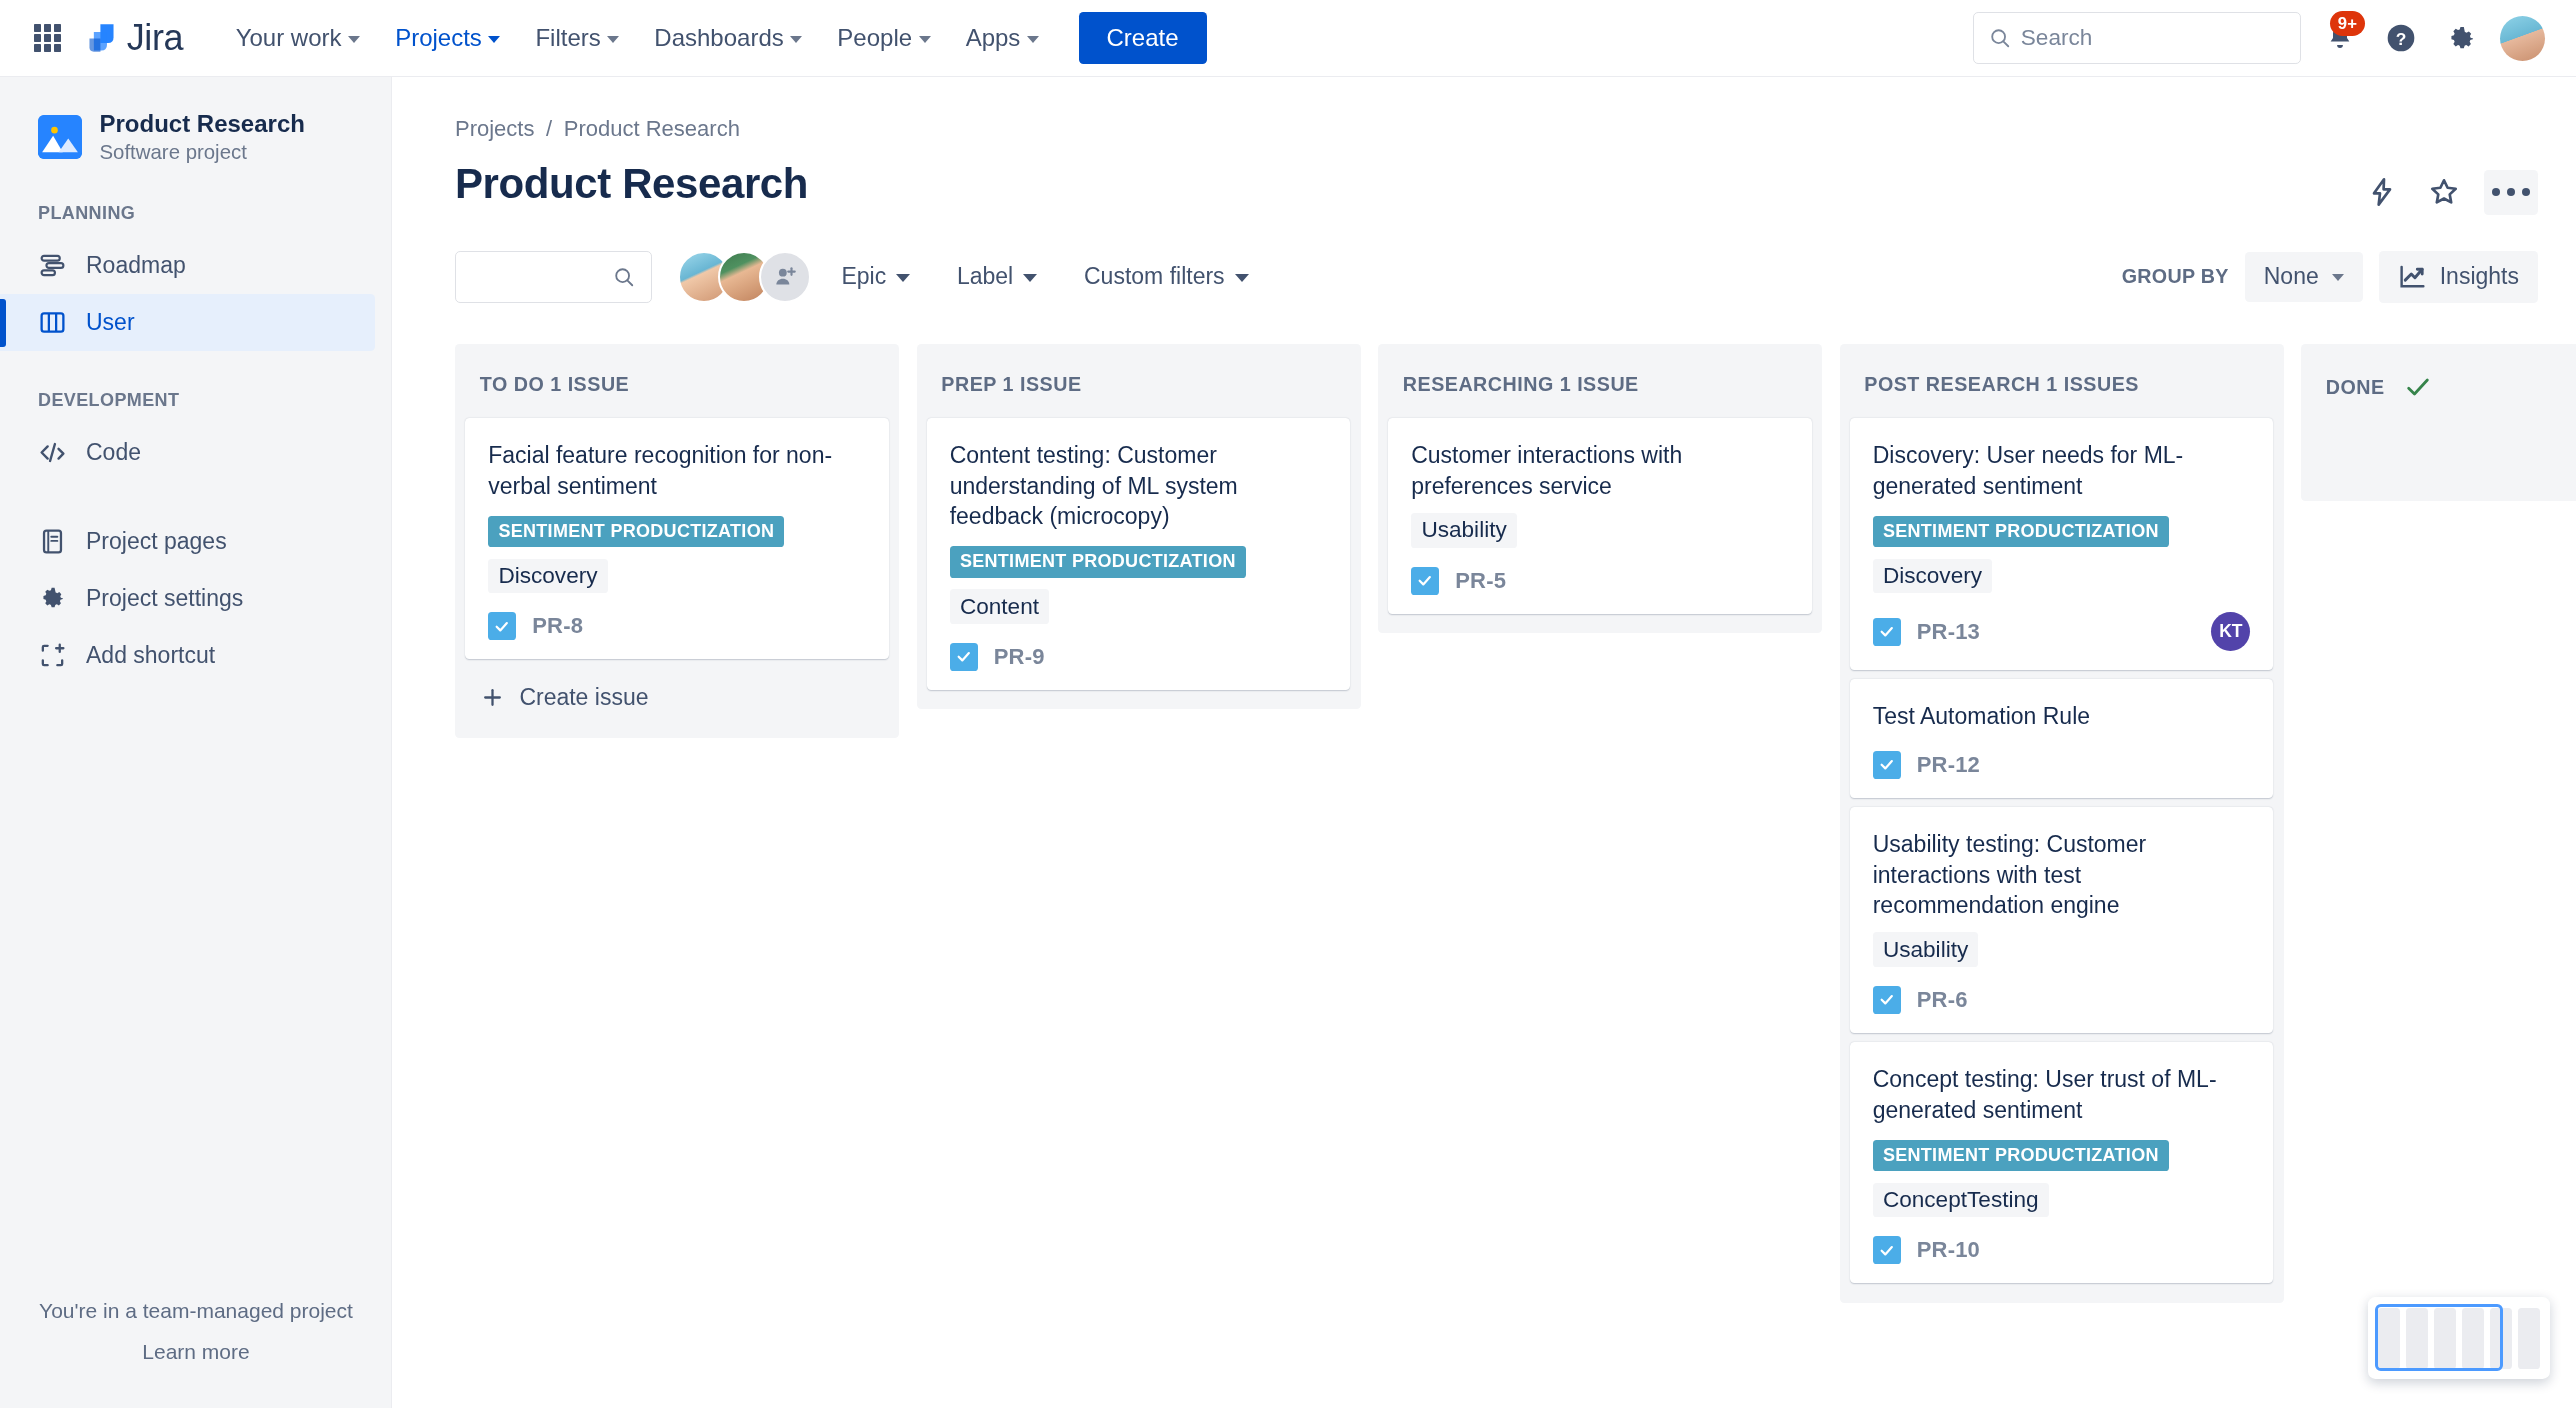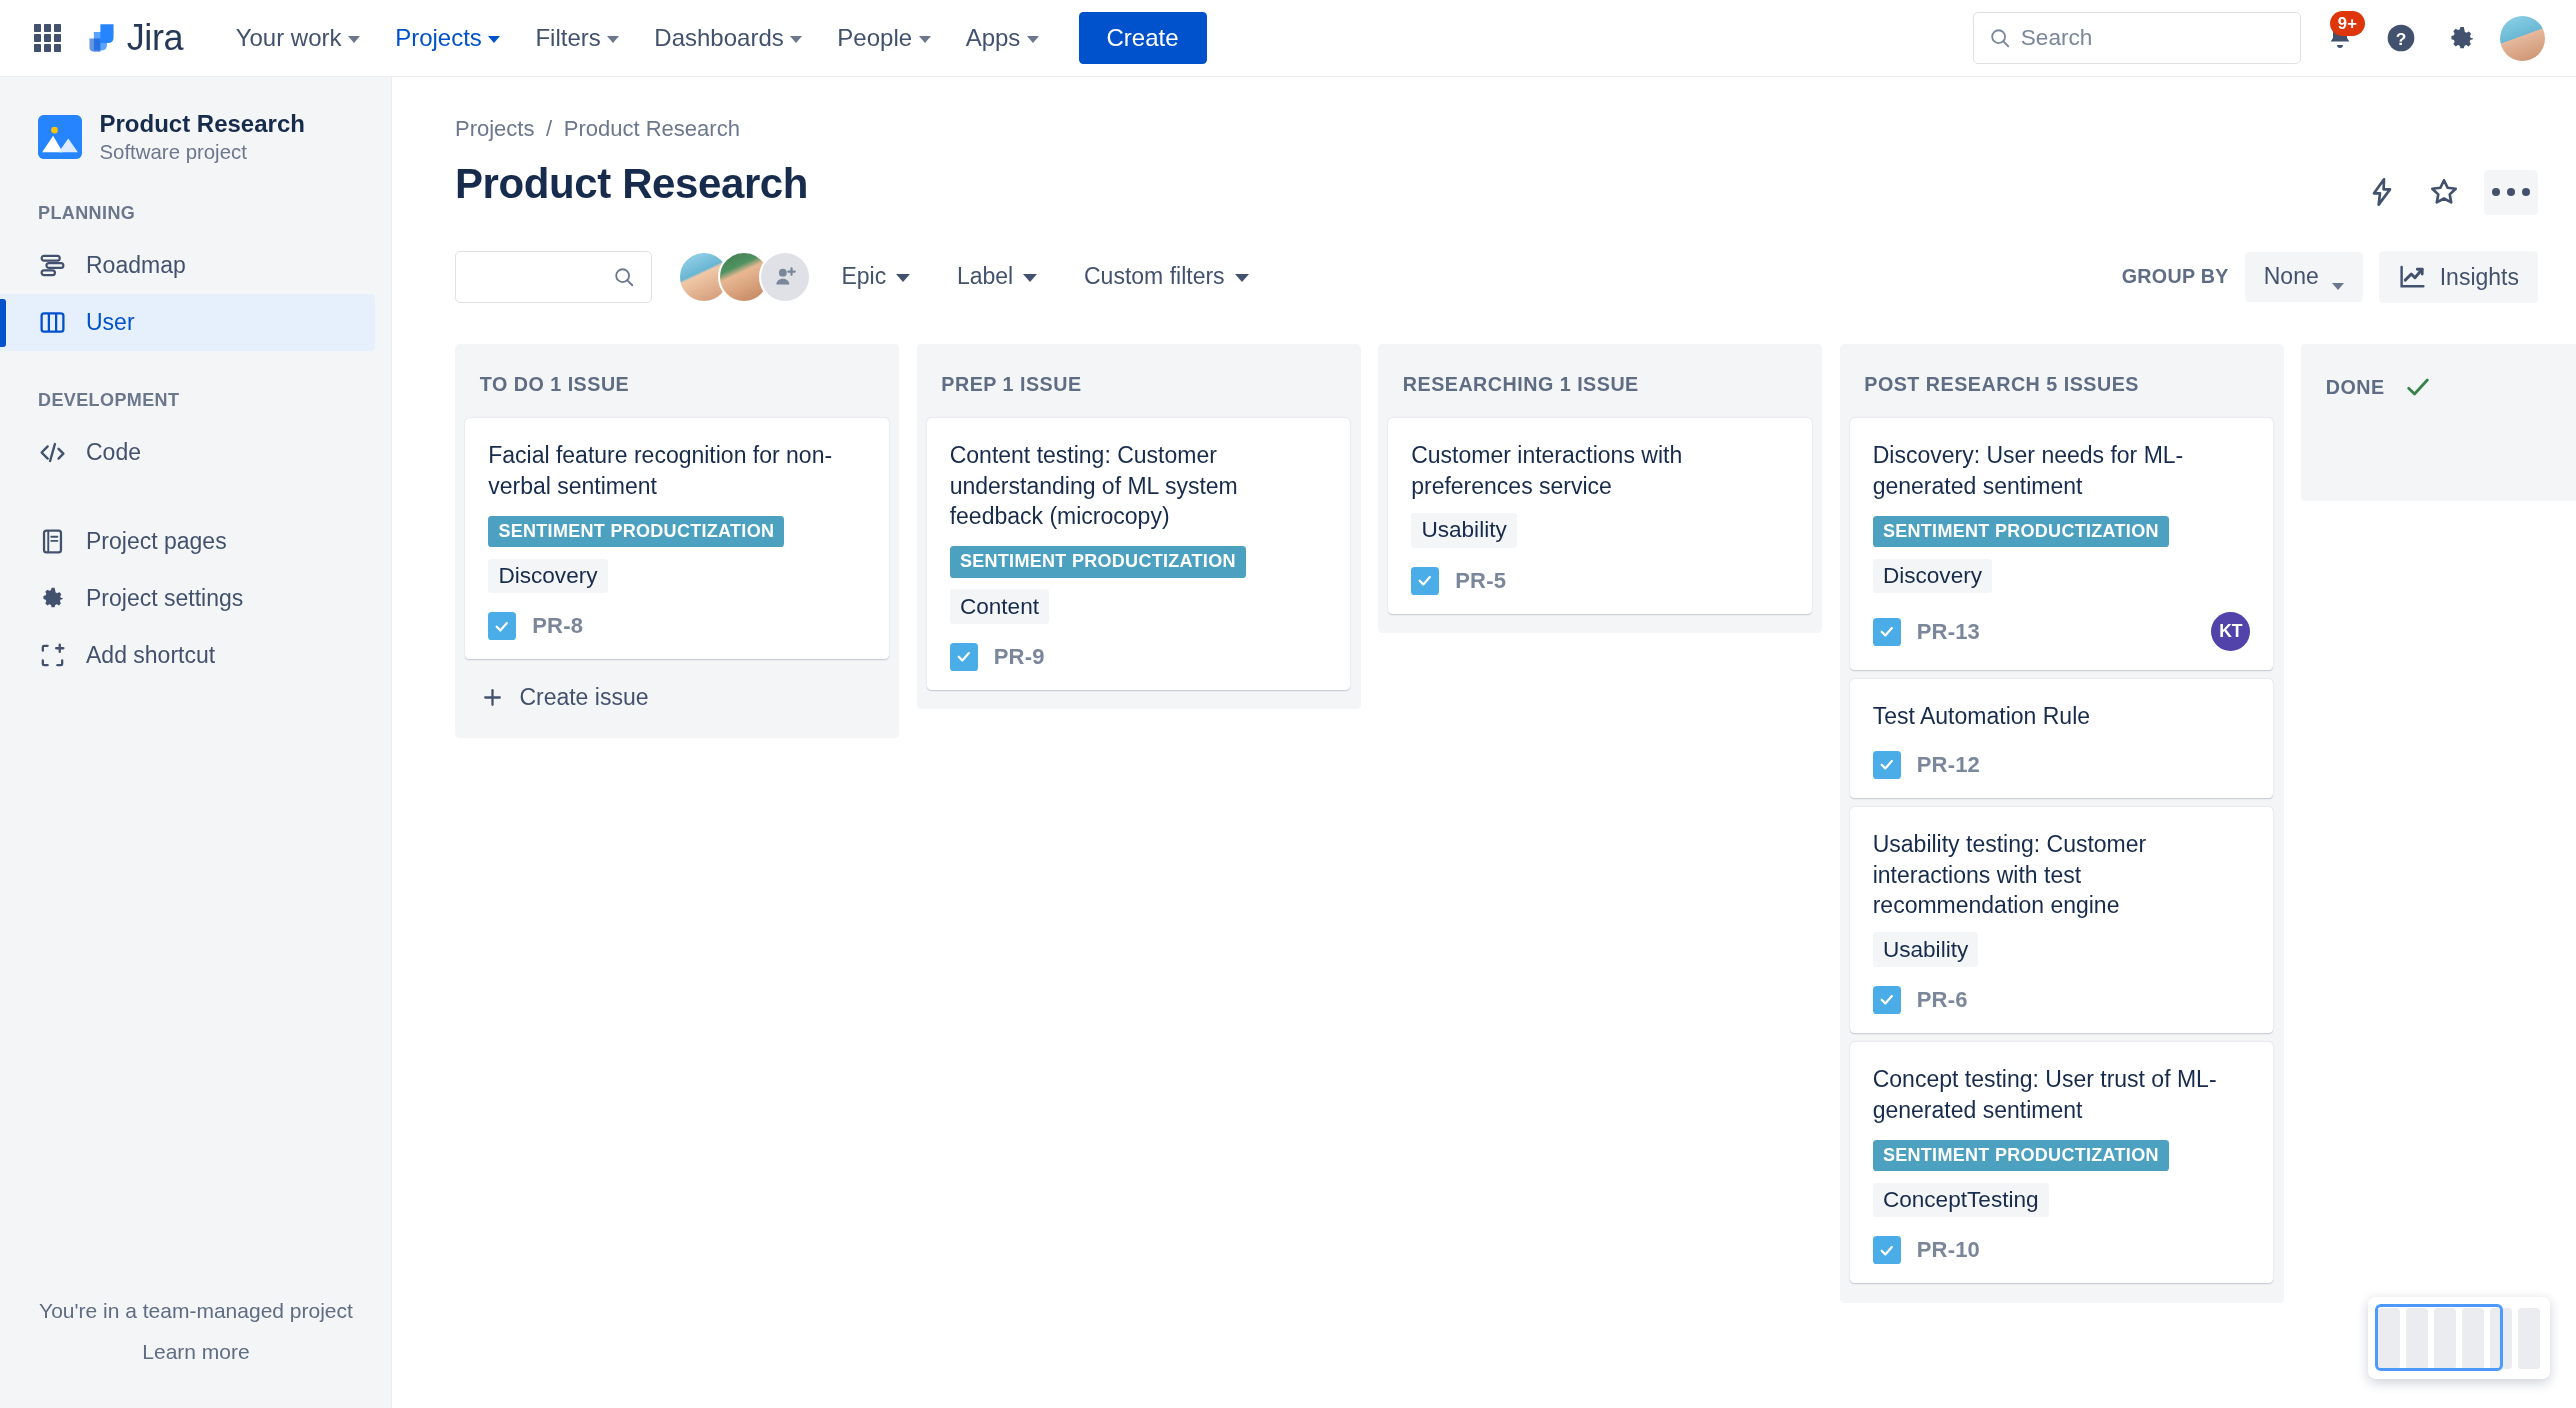--- a/index.html
+++ b/index.html
@@ -103,21 +103,21 @@
   .av:first-child { margin-left: 0; }
   .av1 { background: linear-gradient(155deg,#9fd9ec 0%,#69b6d3 40%,#f0c8a8 44%,#cf9672 100%); }
   .av2 { background: linear-gradient(155deg,#3e7a4e 0%,#4f9160 30%,#e8b893 42%,#c0825c 100%); }
   .av-add { background: #dfe1e6; display: flex; align-items: center; justify-content: center; }
   .filt-btn { display: flex; align-items: center; gap: 10.2px; font-size: 23px; color: #42526e;
     padding: 10.2px 16px; border-radius: 4.4px; cursor: pointer; margin-left: 14.6px; }
   .filt-btn .caret { border-top-color: #42526e; border-left-width: 7.3px; border-right-width: 7.3px; border-top-width: 8px; }
   .toolbar-right { margin-left: auto; display: flex; align-items: center; gap: 16px; }
   .groupby-lbl { font-size: 19.7px; font-weight: 600; color: #5e6c84; letter-spacing: 0.3px; }
   .pill { background: #f4f5f7; border-radius: 4.4px; padding: 11.6px 19px; display: flex;
-    align-items: flex-end; gap: 13px; font-size: 23px; color: #42526e; cursor: pointer; }
+    align-items: center; gap: 13px; font-size: 23px; color: #42526e; cursor: pointer; }
 
   
   .board { display: flex; gap: 17.5px; margin-top: 41px; height: 1041px; align-items: flex-start; }
   .column { width: 444px; background: #f4f5f7; border-radius: 4.4px; flex-shrink: 0;
     padding: 10.2px 10.2px 10.2px 10.2px; max-height: 1041px; }
   .col-head { display: flex; align-items: center; gap: 19px; padding: 19px 14.6px 22px 14.6px; }
   .col-title { font-size: 19.7px; font-weight: 600; color: #5e6c84; letter-spacing: 0.5px; white-space: nowrap; text-align: right; }
   .card {
     background: #fff; border-radius: 4.4px; box-shadow: 0 0.7px 1.5px rgba(9,30,66,.22);
     padding: 22px 23px 19px 23px; margin-bottom: 9px; cursor: pointer;
@@ -448,21 +448,21 @@
                   <polyline points="5,12 10,17 19,7" fill="none" stroke="#fff" stroke-width="3" stroke-linecap="round" stroke-linejoin="round"></polyline>
                 </svg>
             </div>
             <span class="issue-key">PR-5</span>
           </div>
         </div>
       </div>
 
       <div class="column">
         <div class="col-head">
-          <span class="col-title">POST RESEARCH 5 ISSUES</span>
+          <span class="col-title">POST RESEARCH 1 ISSUES</span>
         </div>
 
         <div class="card">
           <div class="card-title">Discovery: User needs for ML-generated sentiment</div>
           <div class="epic-tag">SENTIMENT PRODUCTIZATION</div>
           <div><span class="label-tag">Discovery</span></div>
           <div class="card-foot">
             <div class="chk">
               <svg width="17.5" height="17.5" viewBox="0 0 24 24">
                   <polyline points="5,12 10,17 19,7" fill="none" stroke="#fff" stroke-width="3" stroke-linecap="round" stroke-linejoin="round"></polyline>

